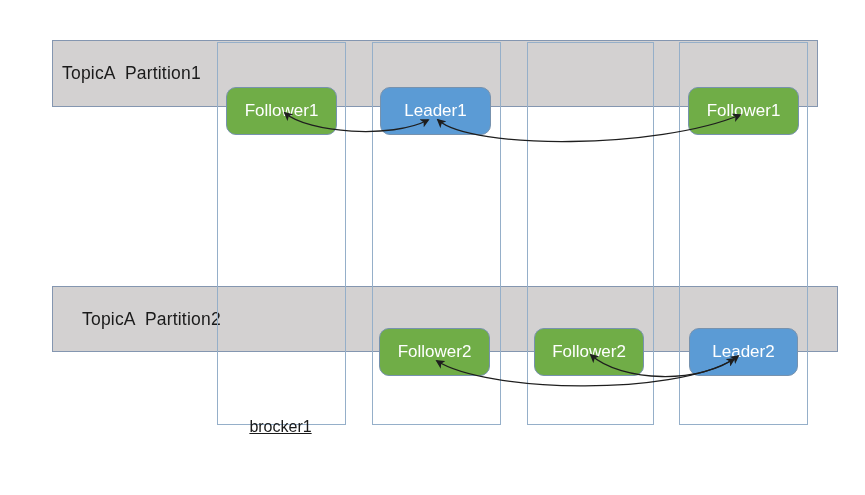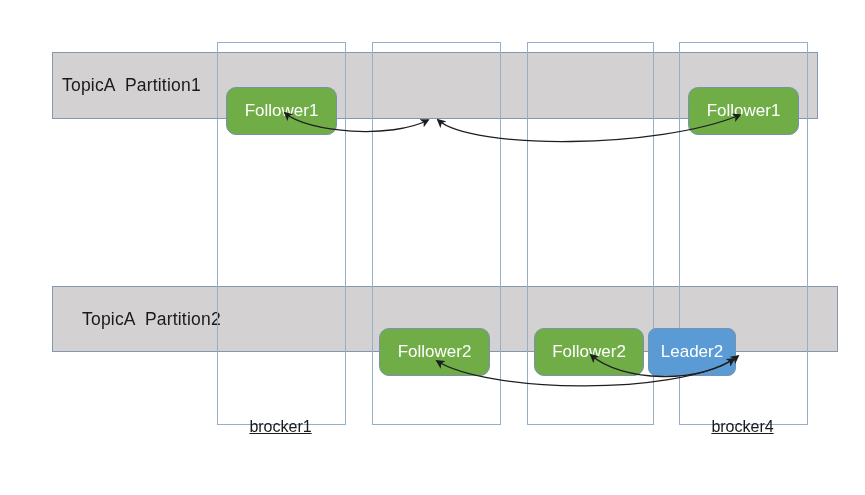--- a/index.html
+++ b/index.html
@@ -23,21 +23,21 @@
     overflow:hidden;
   }
   .band{
     position:absolute;
     left:52px;width:764px;
     background:var(--band-fill);
     border:1px solid var(--band-border);
     display:flex;align-items:center;
     z-index:1;
   }
-  .band-1{top:52px;height:65px;text-align:center;}
+  .band-1{top:40px;height:65px;text-align:center;}
   .band-2{top:286px;height:64px;padding-left:20px;}
   .band-label{
     padding-left:9px;
     font-size:17.5px;
     color:var(--label-text);
     white-space:pre;
     letter-spacing:0.2px;
   }
   .broker-col{
     position:absolute;
@@ -62,21 +62,21 @@
     box-sizing:border-box;
     margin-top:24px;
   }
   .replica.follower{background:var(--follower-fill);}
   .replica.leader{background:var(--leader-fill);}
   .r-f1-b1{left:226px;top:63px;width:111px;}
   .r-l1-b2{left:380px;top:63px;width:111px;}
   .r-f1-b4{left:688px;top:63px;width:111px;}
   .r-f2-b2{left:379px;top:304px;width:111px;}
   .r-f2-b3{left:534px;top:304px;width:110px;}
-  .r-l2-b4{left:648px;top:304px;width:88px;border-radius:8px;}
+  .r-l2-b4{left:689px;top:304px;width:109px;}
   .broker-label{
     position:absolute;
     top:415px;height:24px;
     display:flex;align-items:center;justify-content:center;
     font-size:16px;
     color:var(--label-text);
     z-index:2;
     text-decoration:underline;
   }
   .bl-1{left:217px;width:127px;}
@@ -106,27 +106,27 @@
   <div class="band band-2">
     <span class="band-label">TopicA  Partition2</span>
   </div>
 
   <div class="broker-col col-1"></div>
   <div class="broker-col col-2"></div>
   <div class="broker-col col-3"></div>
   <div class="broker-col col-4"></div>
 
   <div class="replica follower r-f1-b1">Follower1</div>
+  <div class="replica leader r-l1-b2">Leader1</div>
   <div class="replica follower r-f1-b4">Follower1</div>
   <div class="replica follower r-f2-b2">Follower2</div>
   <div class="replica follower r-f2-b3">Follower2</div>
   <div class="replica leader r-l2-b4">Leader2</div>
 
   <div class="broker-label bl-1">brocker1</div>
-  <div class="broker-label bl-4">brocker4</div>
 
   <svg class="arrows" viewBox="0 0 865 495" xmlns="http://www.w3.org/2000/svg">
     <defs>
       <marker id="ah-end" viewBox="0 0 10 10" markerWidth="9" markerHeight="9" refX="8" refY="5" orient="auto" markerUnits="userSpaceOnUse">
         <path d="M0,0 L10,5 L0,10 L2.5,5 Z"></path>
       </marker>
       <marker id="ah-start" viewBox="0 0 10 10" markerWidth="9" markerHeight="9" refX="8" refY="5" orient="auto-start-reverse" markerUnits="userSpaceOnUse">
         <path d="M0,0 L10,5 L0,10 L2.5,5 Z"></path>
       </marker>
     </defs>

